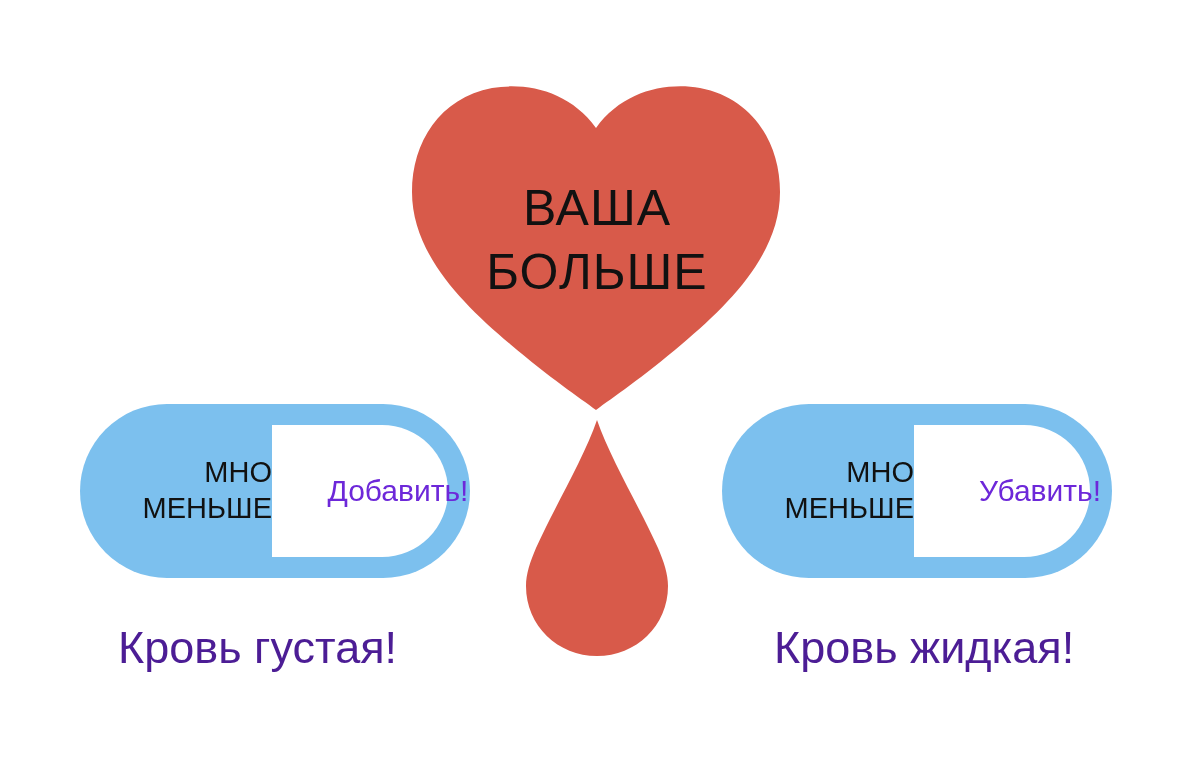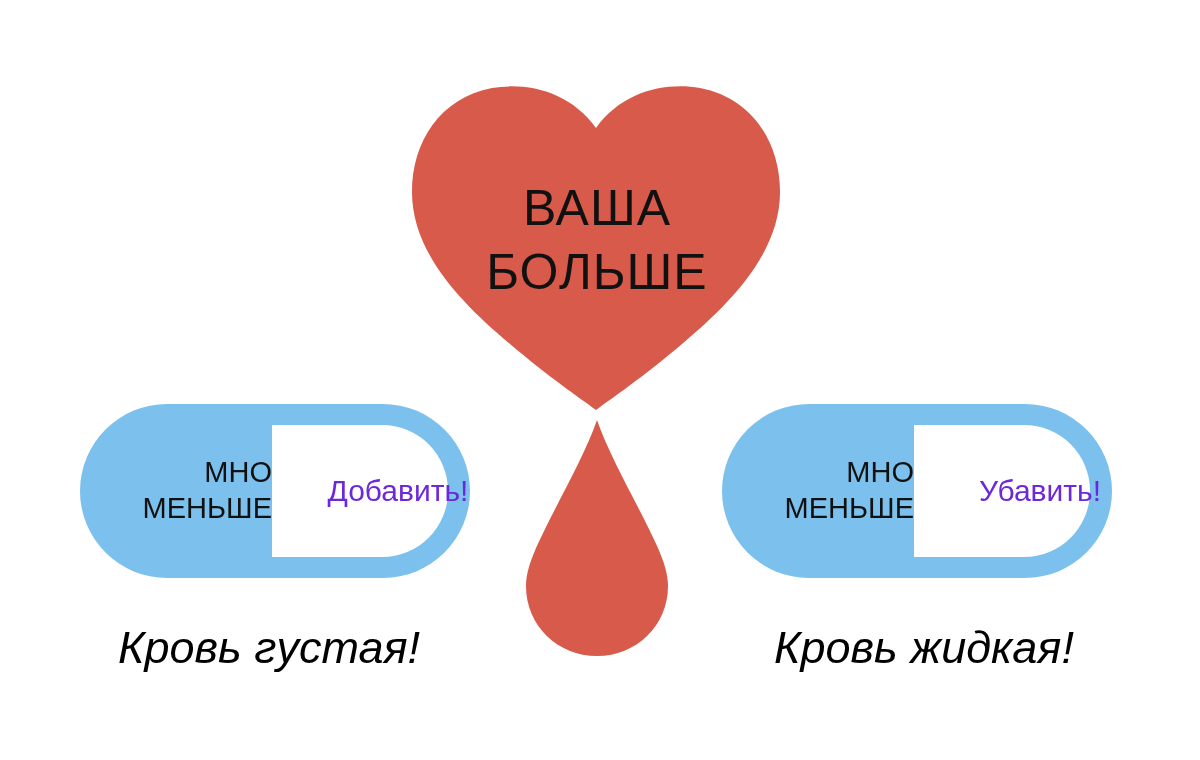--- a/index.html
+++ b/index.html
@@ -28,23 +28,22 @@
       position: absolute; left: 20px; top: 50px; width: 172px; text-align: right;
       color: #111111; font-size: 29px; line-height: 36px;
     }
     .pill-action {
       position: absolute; left: 0; top: 0; width: 176px; height: 132px;
       display: flex; align-items: center; justify-content: center;
       color: #6d28d9; font-size: 30px; padding-right: 12px; box-sizing: border-box; margin-left: 44px;
     }
 
     .caption {
-      position: absolute; top: 618px; color: #000000; font-size: 45px; line-height: 60px;
+      position: absolute; top: 618px; color: #4c1d95; font-size: 45px; line-height: 60px;
       white-space: nowrap;
-      font-style: italic;
     }
   </style>
 </head>
 <body>
 
 <div class="abs" style="left:410px; top:82px; width:372px; height:330px;">
   <svg width="372" height="330" viewBox="0 0 372 330">
     <path d="M186 46 C160 10 118 0 82 6 C30 16 2 60 2 110 C2 170 50 220 100 262 C140 296 170 316 186 328 C202 316 232 296 272 262 C322 220 370 170 370 110 C370 60 342 16 290 6 C254 0 212 10 186 46 Z" fill="#d85a4a"></path>
   </svg>
 </div>

